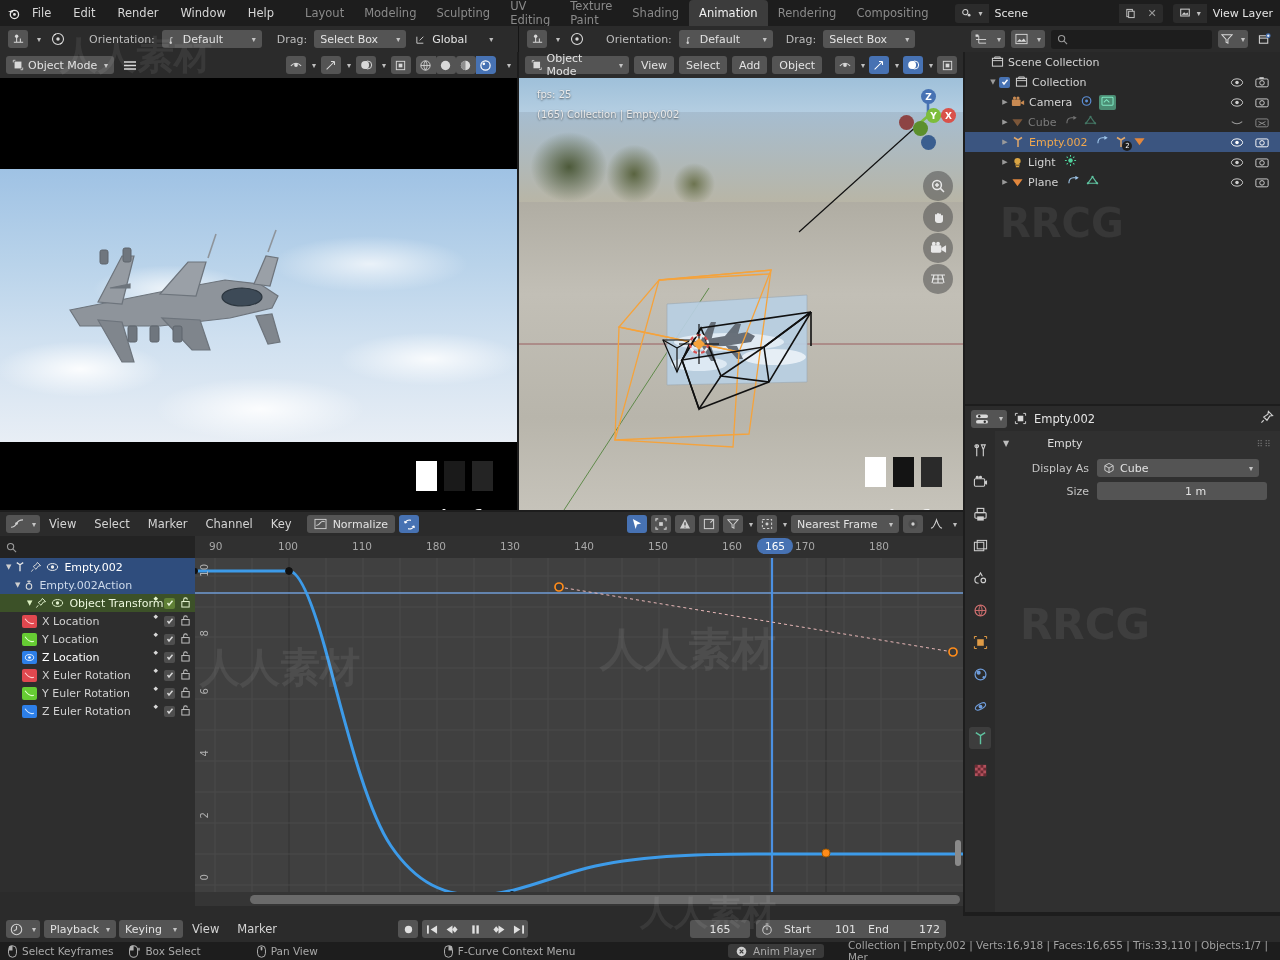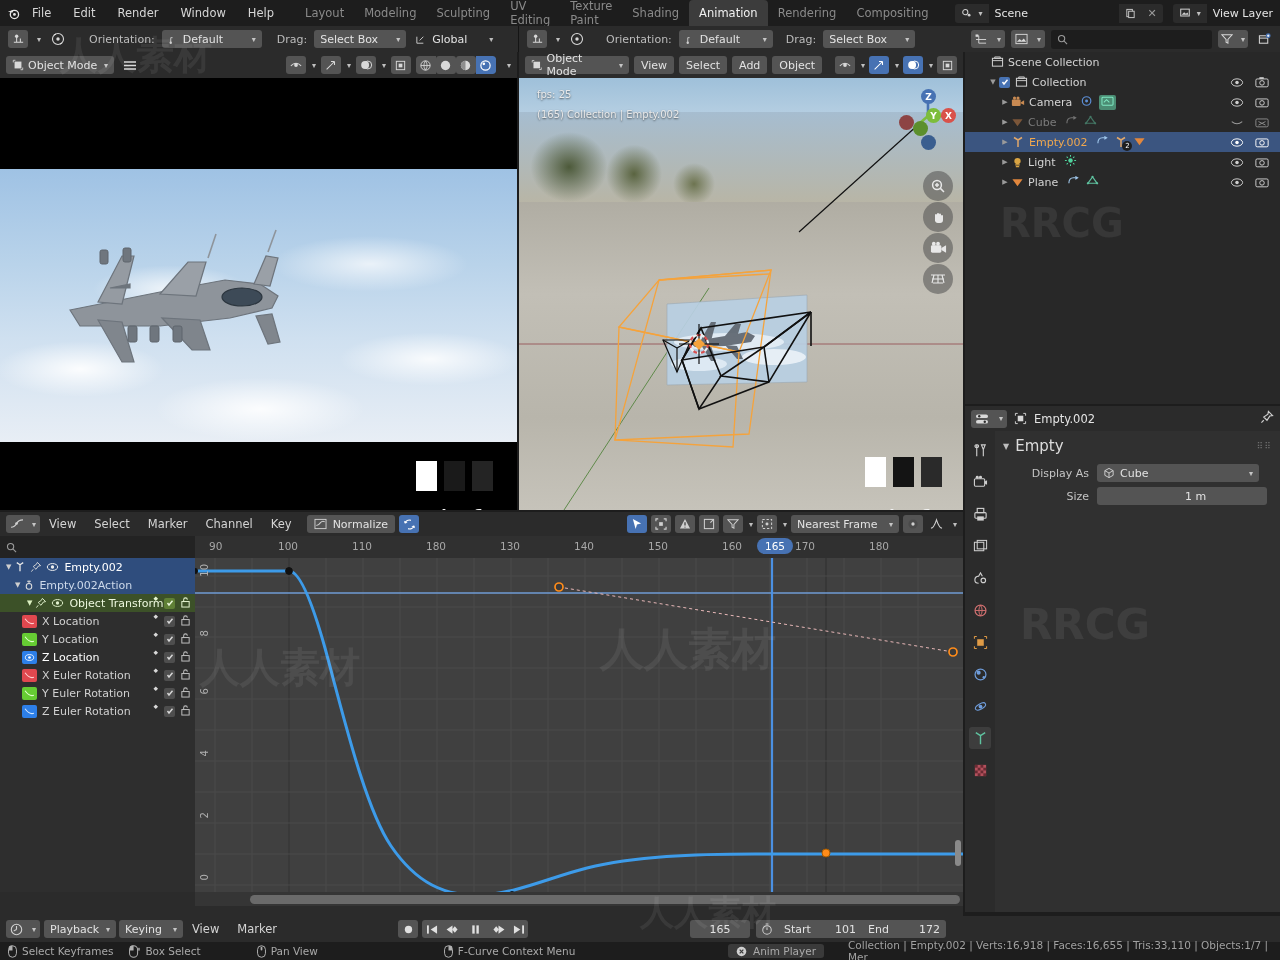--- a/index.html
+++ b/index.html
@@ -855,21 +855,21 @@
               <rect x="8" y="8" width="3" height="3"></rect>
               <rect x="5" y="11" width="3" height="3"></rect>
               <rect x="11" y="11" width="3" height="3"></rect>
             </g>
           </svg>
         </div>
     </div>
     <div id="props-body">
       <div style="display:flex;align-items:center;gap:6px;margin-bottom:9px;">
         <span style="font-size:8px;color:#bdbdbd;">▼</span>
-        <span style="font-size:15px;color:#dcdcdc;">Empty</span>
+        <span style="font-size:11px;color:#dcdcdc;margin-left:32px;">Empty</span>
         <span style="margin-left:auto;color:#6d6d6d;letter-spacing:1px;font-size:9px;">⠿⠿</span>
       </div>
       <div class="prow">
         <span class="plab">Display As</span>
         <div class="field" style="width:162px;">
           <svg width="12" height="12" viewBox="0 0 13 13" style="margin-right:5px;">
               <path d="M6.5 1.5 L11 4 V9 L6.5 11.5 L2 9 V4 Z" fill="none" stroke="#d4d4d4" stroke-width="1"></path>
               <path d="M2 4 L6.5 6.5 L11 4 M6.5 6.5 V11.5" stroke="#d4d4d4" stroke-width="1" fill="none"></path>
             </svg>
           <span>Cube</span>

